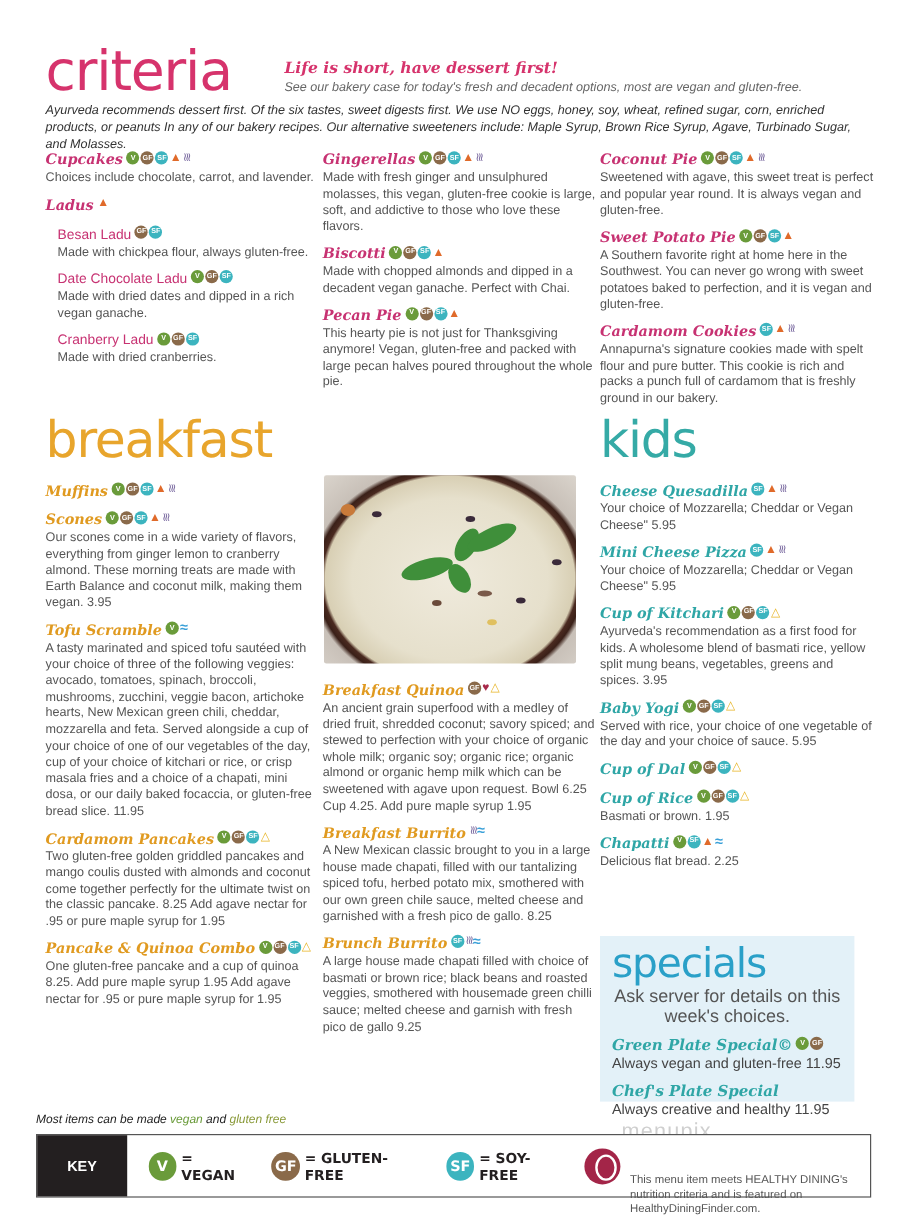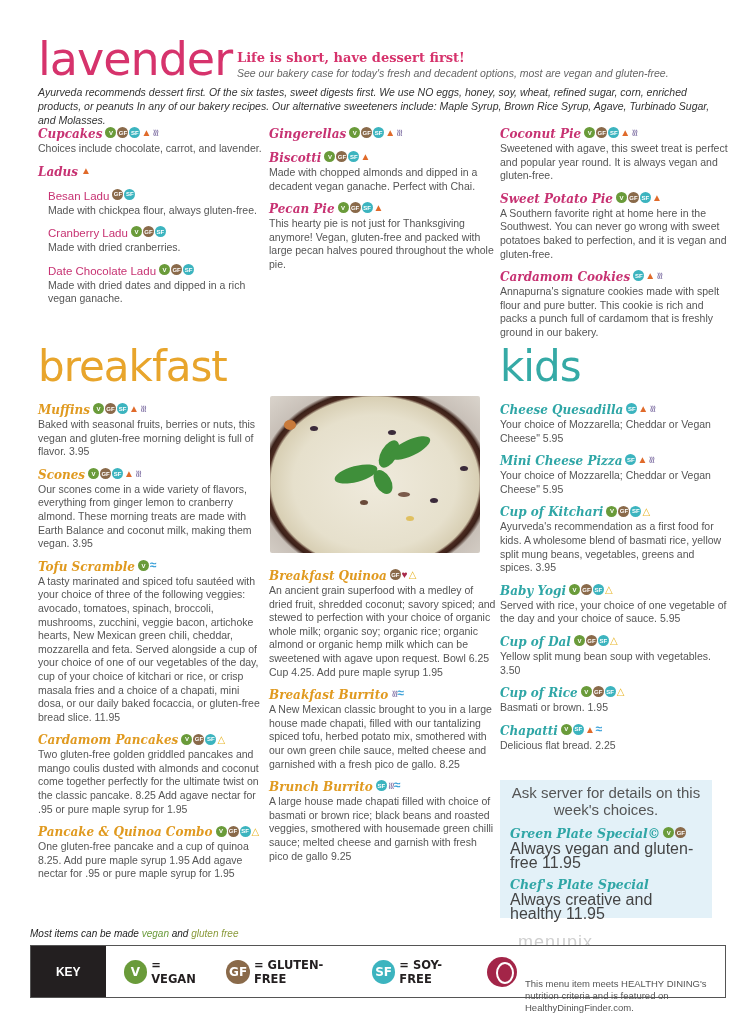--- a/index.html
+++ b/index.html
@@ -7,21 +7,21 @@
   body { font-family: "Liberation Sans", "DejaVu Sans", sans-serif; color: #4a4a4a; position: relative; }
 
   .abs { position: absolute; }
 
   
   .sec-title { font-family: "DejaVu Sans", sans-serif; font-weight: normal; letter-spacing: -1px; line-height: 1; }
   .dessert-title { left: 38px; top: 36px; font-size: 46px; color: #d6336c; }
   .breakfast-title { left: 38px; top: 346px; font-size: 42px; color: #e8a52c; }
   .kids-title { left: 500px; top: 346px; font-size: 42px; color: #35aaa6; }
 
-  .tagline { left: 237px; top: 50px; font-family: "DejaVu Serif", serif; font-weight: bold; font-size: 13px; color: #d6336c; }
+  .tagline { left: 237px; top: 50px; font-family: "DejaVu Serif", serif; font-style: italic; font-weight: bold; font-size: 13px; color: #d6336c; }
   .tagsub { left: 237px; top: 67px; font-size: 10.5px; font-style: italic; color: #666; }
   .intro { left: 38px; top: 85px; width: 680px; font-size: 10.5px; font-style: italic; color: #333; line-height: 14px; }
 
   
   .col { position: absolute; width: 228px; }
   .item { margin-bottom: 6px; }
   .item-name { font-family: "DejaVu Serif", serif; font-style: italic; font-weight: bold; font-size: 12px; line-height: 16px; display: inline; }
   .item-desc { font-size: 10.5px; line-height: 13.6px; color: #555; }
   .pink .item-name { color: #c73272; margin-top: 44px; }
   .orange .item-name { color: #e09a20; }
@@ -44,40 +44,40 @@
   .photo { left: 270px; top: 396px; width: 210px; height: 157px; border-radius: 2px; overflow: hidden;
     background: radial-gradient(ellipse at 50% 55%, #efeadc 0%, #e6e0cc 55%, #d8cfb4 70%, #4a2a20 72%, #3a2018 75%, #c8c0b8 78%, #dad4cc 100%); }
   .photo .mint { position: absolute; width: 44px; height: 16px; background: #3f8f3a; border-radius: 50%; }
   .photo .speck { position: absolute; width: 8px; height: 5px; border-radius: 50%; }
 
   
   .specials { left: 500px; top: 780px; width: 212px; height: 138px; background: #e3f1f8; padding: 4px 10px; }
   .specials-title { font-family: "DejaVu Sans", sans-serif; font-size: 34px; color: #2aa0c8; line-height: 38px; letter-spacing: -1px; }
   .specials-sub { font-size: 15px; color: #555; margin-bottom: 6px; text-align: center; }
   .specials .item-name { color: #2fa6a6; font-size: 12.5px; }
-  .specials .item-desc { font-size: 16px; color: #444; }
+  .specials .item-desc { font-size: 12px; color: #444; }
 
   
   .note { left: 30px; top: 928px; font-size: 10px; font-style: italic; color: #222; }
   .note .v { color: #6a9b3a; }
   .note .gf { color: #8a9a3a; }
   .keybar { left: 30px; top: 945px; width: 696px; height: 53px; border: 1px solid #555; display: flex; align-items: center; background: #fff; }
   .keylabel { width: 76px; height: 100%; background: #231f20; color: #fff; font-weight: bold; font-size: 12px; display: flex; align-items: center; justify-content: center; }
   .keyitem { display: flex; align-items: center; margin-left: 18px; font-weight: bold; font-size: 11.5px; color: #231f20; font-family: "DejaVu Sans", sans-serif; }
   .keybadge { width: 24px; height: 24px; border-radius: 50%; color: #fff; font-weight: bold; font-size: 12px; display: flex; align-items: center; justify-content: center; margin-right: 4px; }
   .healthy { display: flex; align-items: center; margin-left: 14px; }
   .healthy-icon { width: 30px; height: 30px; border-radius: 50%; background: #a32548; position: relative; margin-right: 8px; }
   .healthy-icon::after { content: ""; position: absolute; left: 9px; top: 5px; width: 14px; height: 18px; border: 2px solid #fff; border-radius: 50%; }
   .healthy-text { font-size: 9.5px; line-height: 12px; color: #555; margin-top: 48px; }
   .watermark { left: 518px; top: 932px; font-size: 18px; color: #cfcfcf; letter-spacing: 1px; }
 </style>
 </head>
 <body>
 
-<div class="abs sec-title dessert-title">lavender</div>
+<div class="abs sec-title dessert-title">criteria</div>
 <div class="abs tagline">Life is short, have dessert first!</div>
 <div class="abs tagsub">See our bakery case for today's fresh and decadent options, most are vegan and gluten-free.</div>
 <div class="abs intro">Ayurveda recommends dessert first. Of the six tastes, sweet digests first. We use NO eggs, honey, soy, wheat, refined sugar, corn, enriched products, or peanuts In any of our bakery recipes. Our alternative sweeteners include: Maple Syrup, Brown Rice Syrup, Agave, Turbinado Sugar, and Molasses.</div>
 
 <div class="col pink" style="left:38px; top:124px;">
     <div class="item">
       <div><span class="item-name">Cupcakes</span><span class="icons">
           <span class="badge b-v">V</span>
           <span class="badge b-gf">GF</span>
           <span class="badge b-sf">SF</span>
@@ -92,45 +92,46 @@
         </span></div>
     </div>
     <div class="item sub">
       <div><span class="item-name">Besan Ladu</span><span class="icons">
           <span class="badge b-gf">GF</span>
           <span class="badge b-sf">SF</span>
         </span></div>
       <div class="item-desc">Made with chickpea flour, always gluten-free.</div>
     </div>
     <div class="item sub">
+      <div><span class="item-name">Date Chocolate Ladu</span><span class="icons">
+          <span class="badge b-v">V</span>
+          <span class="badge b-gf">GF</span>
+          <span class="badge b-sf">SF</span>
+        </span></div>
+      <div class="item-desc">Made with dried dates and dipped in a rich vegan ganache.</div>
+    </div>
+    <div class="item sub">
       <div><span class="item-name">Cranberry Ladu</span><span class="icons">
           <span class="badge b-v">V</span>
           <span class="badge b-gf">GF</span>
           <span class="badge b-sf">SF</span>
         </span></div>
       <div class="item-desc">Made with dried cranberries.</div>
     </div>
-    <div class="item sub">
-      <div><span class="item-name">Date Chocolate Ladu</span><span class="icons">
-          <span class="badge b-v">V</span>
-          <span class="badge b-gf">GF</span>
-          <span class="badge b-sf">SF</span>
-        </span></div>
-      <div class="item-desc">Made with dried dates and dipped in a rich vegan ganache.</div>
-    </div>
   </div>
 <div class="col pink" style="left:269px; top:124px;">
     <div class="item">
       <div><span class="item-name">Gingerellas</span><span class="icons">
           <span class="badge b-v">V</span>
           <span class="badge b-gf">GF</span>
           <span class="badge b-sf">SF</span>
           <span class="ic-flame">▲</span>
           <span class="ic-heat">≀≀≀</span>
         </span></div>
+      <div class="item-desc">Made with fresh ginger and unsulphured molasses, this vegan, gluten-free cookie is large, soft, and addictive to those who love these flavors.</div>
     </div>
     <div class="item">
       <div><span class="item-name">Biscotti</span><span class="icons">
           <span class="badge b-v">V</span>
           <span class="badge b-gf">GF</span>
           <span class="badge b-sf">SF</span>
           <span class="ic-flame">▲</span>
         </span></div>
       <div class="item-desc">Made with chopped almonds and dipped in a decadent vegan ganache. Perfect with Chai.</div>
     </div>
@@ -179,21 +180,20 @@
 
 <div class="col orange" style="left:38px; top:400px;">
     <div class="item">
       <div><span class="item-name">Muffins</span><span class="icons">
           <span class="badge b-v">V</span>
           <span class="badge b-gf">GF</span>
           <span class="badge b-sf">SF</span>
           <span class="ic-flame">▲</span>
           <span class="ic-heat">≀≀≀</span>
         </span></div>
-      <div class="item-desc">Baked with seasonal fruits, berries or nuts, this vegan and gluten-free morning delight is full of flavor. 3.95</div>
     </div>
     <div class="item">
       <div><span class="item-name">Scones</span><span class="icons">
           <span class="badge b-v">V</span>
           <span class="badge b-gf">GF</span>
           <span class="badge b-sf">SF</span>
           <span class="ic-flame">▲</span>
           <span class="ic-heat">≀≀≀</span>
         </span></div>
       <div class="item-desc">Our scones come in a wide variety of flavors, everything from ginger lemon to cranberry almond. These morning treats are made with Earth Balance and coconut milk, making them vegan. 3.95</div>
@@ -301,21 +301,20 @@
         </span></div>
       <div class="item-desc">Served with rice, your choice of one vegetable of the day and your choice of sauce. 5.95</div>
     </div>
     <div class="item">
       <div><span class="item-name">Cup of Dal</span><span class="icons">
           <span class="badge b-v">V</span>
           <span class="badge b-gf">GF</span>
           <span class="badge b-sf">SF</span>
           <span class="ic-tri">△</span>
         </span></div>
-      <div class="item-desc">Yellow split mung bean soup with vegetables. 3.50</div>
     </div>
     <div class="item">
       <div><span class="item-name">Cup of Rice</span><span class="icons">
           <span class="badge b-v">V</span>
           <span class="badge b-gf">GF</span>
           <span class="badge b-sf">SF</span>
           <span class="ic-tri">△</span>
         </span></div>
       <div class="item-desc">Basmati or brown. 1.95</div>
     </div>
@@ -324,20 +323,21 @@
           <span class="badge b-v">V</span>
           <span class="badge b-sf">SF</span>
           <span class="ic-flame">▲</span>
           <span class="ic-water">≈</span>
         </span></div>
       <div class="item-desc">Delicious flat bread. 2.25</div>
     </div>
   </div>
 
 <div class="abs specials">
+  <div class="specials-title">specials</div>
   <div class="specials-sub">Ask server for details on this week's choices.</div>
   <div>
       <div class="item">
         <div><span class="item-name">Green Plate Special©</span><span class="icons">
             <span class="badge b-v">V</span>
             <span class="badge b-gf">GF</span>
           </span></div>
         <div class="item-desc">Always vegan and gluten-free 11.95</div>
       </div>
       <div class="item">

